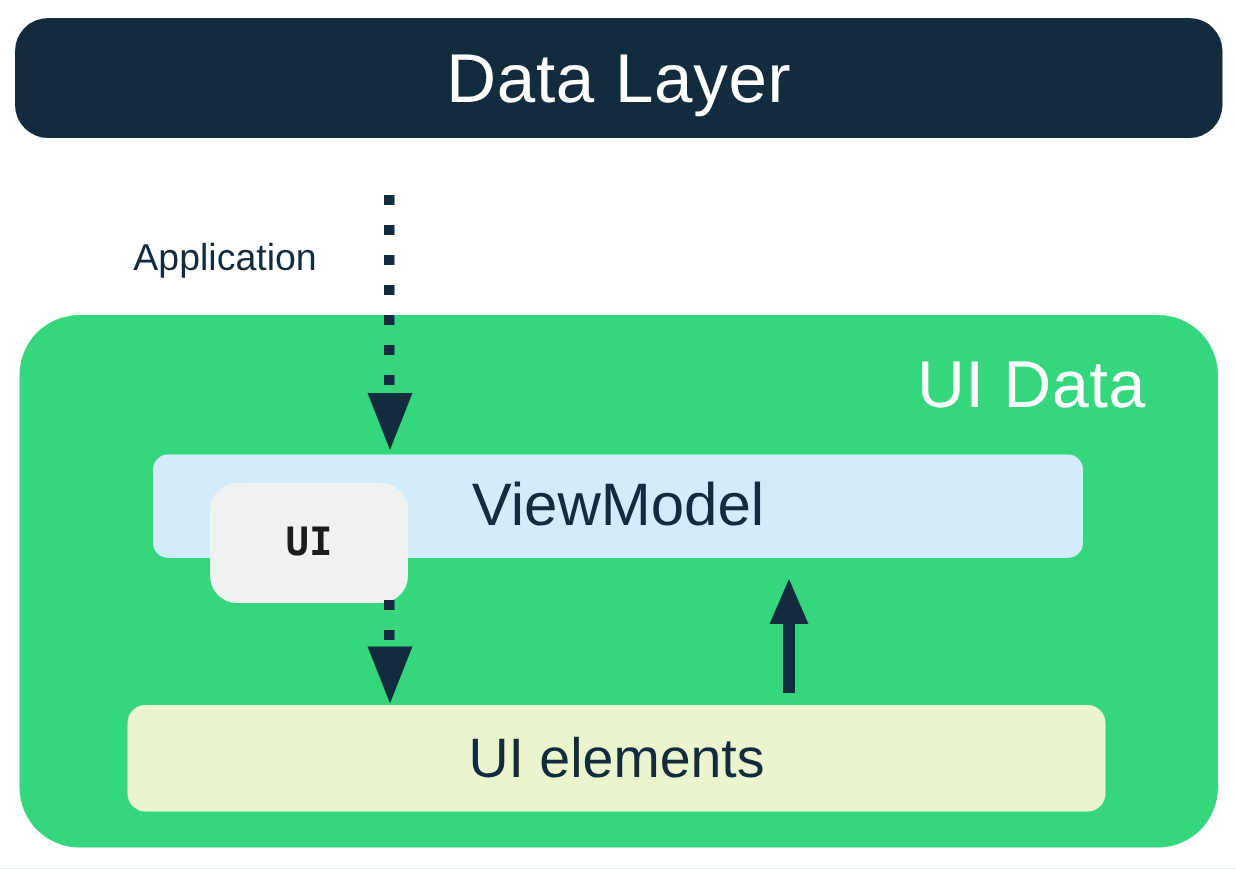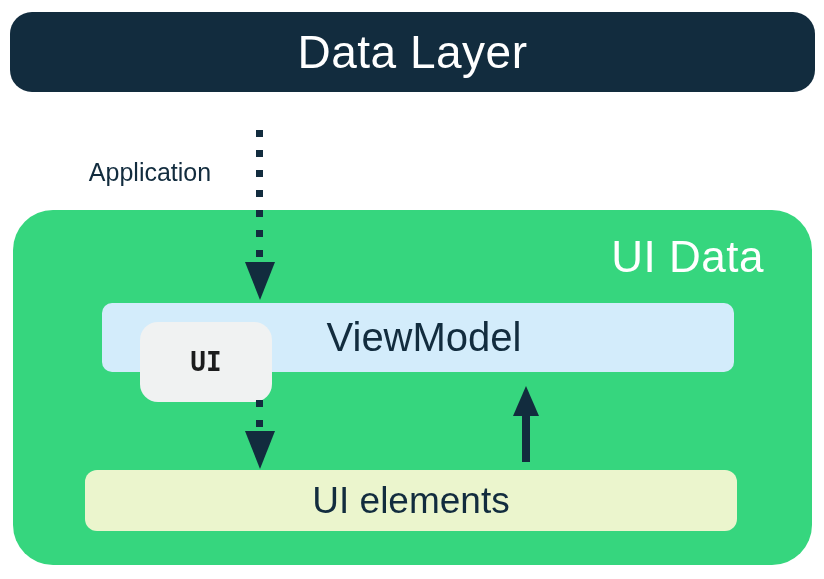--- a/index.html
+++ b/index.html
@@ -56,21 +56,21 @@
     background:var(--green);border-radius:40px;
   }
   .ui-layer-label{
     position:absolute;top:22px;right:48px;
     color:var(--white);font-size:44px;letter-spacing:.5px;
   }
   
   .viewmodel{
     position:absolute;left:102px;top:303px;width:620px;height:69px;
     background:var(--light_blue);border-radius:10px;
-    display:flex;align-items:center;justify-content:center;padding-left:12px;
+    display:flex;align-items:center;justify-content:center;
   }
   .viewmodel .label{color:var(--navy);font-size:40px;}
   
   .ui-state-chip{
     position:absolute;left:140px;top:322px;width:132px;height:80px;
     background:var(--chip_bg);border-radius:18px;
     display:flex;flex-direction:column;align-items:center;justify-content:center;
     font-family:"DejaVu Sans Mono",monospace;font-weight:bold;
     color:var(--chip_text);font-size:26px;line-height:34px;
   }
@@ -84,21 +84,21 @@
   .up-arrow-shaft{
     position:absolute;left:522px;top:410px;width:8px;height:52px;
     background:var(--navy);
   }
   .events-label{
     position:absolute;left:568px;top:404px;
     color:var(--navy);font-size:30px;
   }
   
   .ui-elements{
-    position:absolute;left:85px;top:470px;width:652px;height:61px;
+    position:absolute;left:85px;top:470px;width:652px;height:71px;
     background:var(--cream);border-radius:12px;
     display:flex;align-items:center;justify-content:center;text-align:center;
   }
   .ui-elements .label{color:var(--navy);font-size:37px;}
 </style>
 </head>
 <body>
 
 <div class="stage">
 

